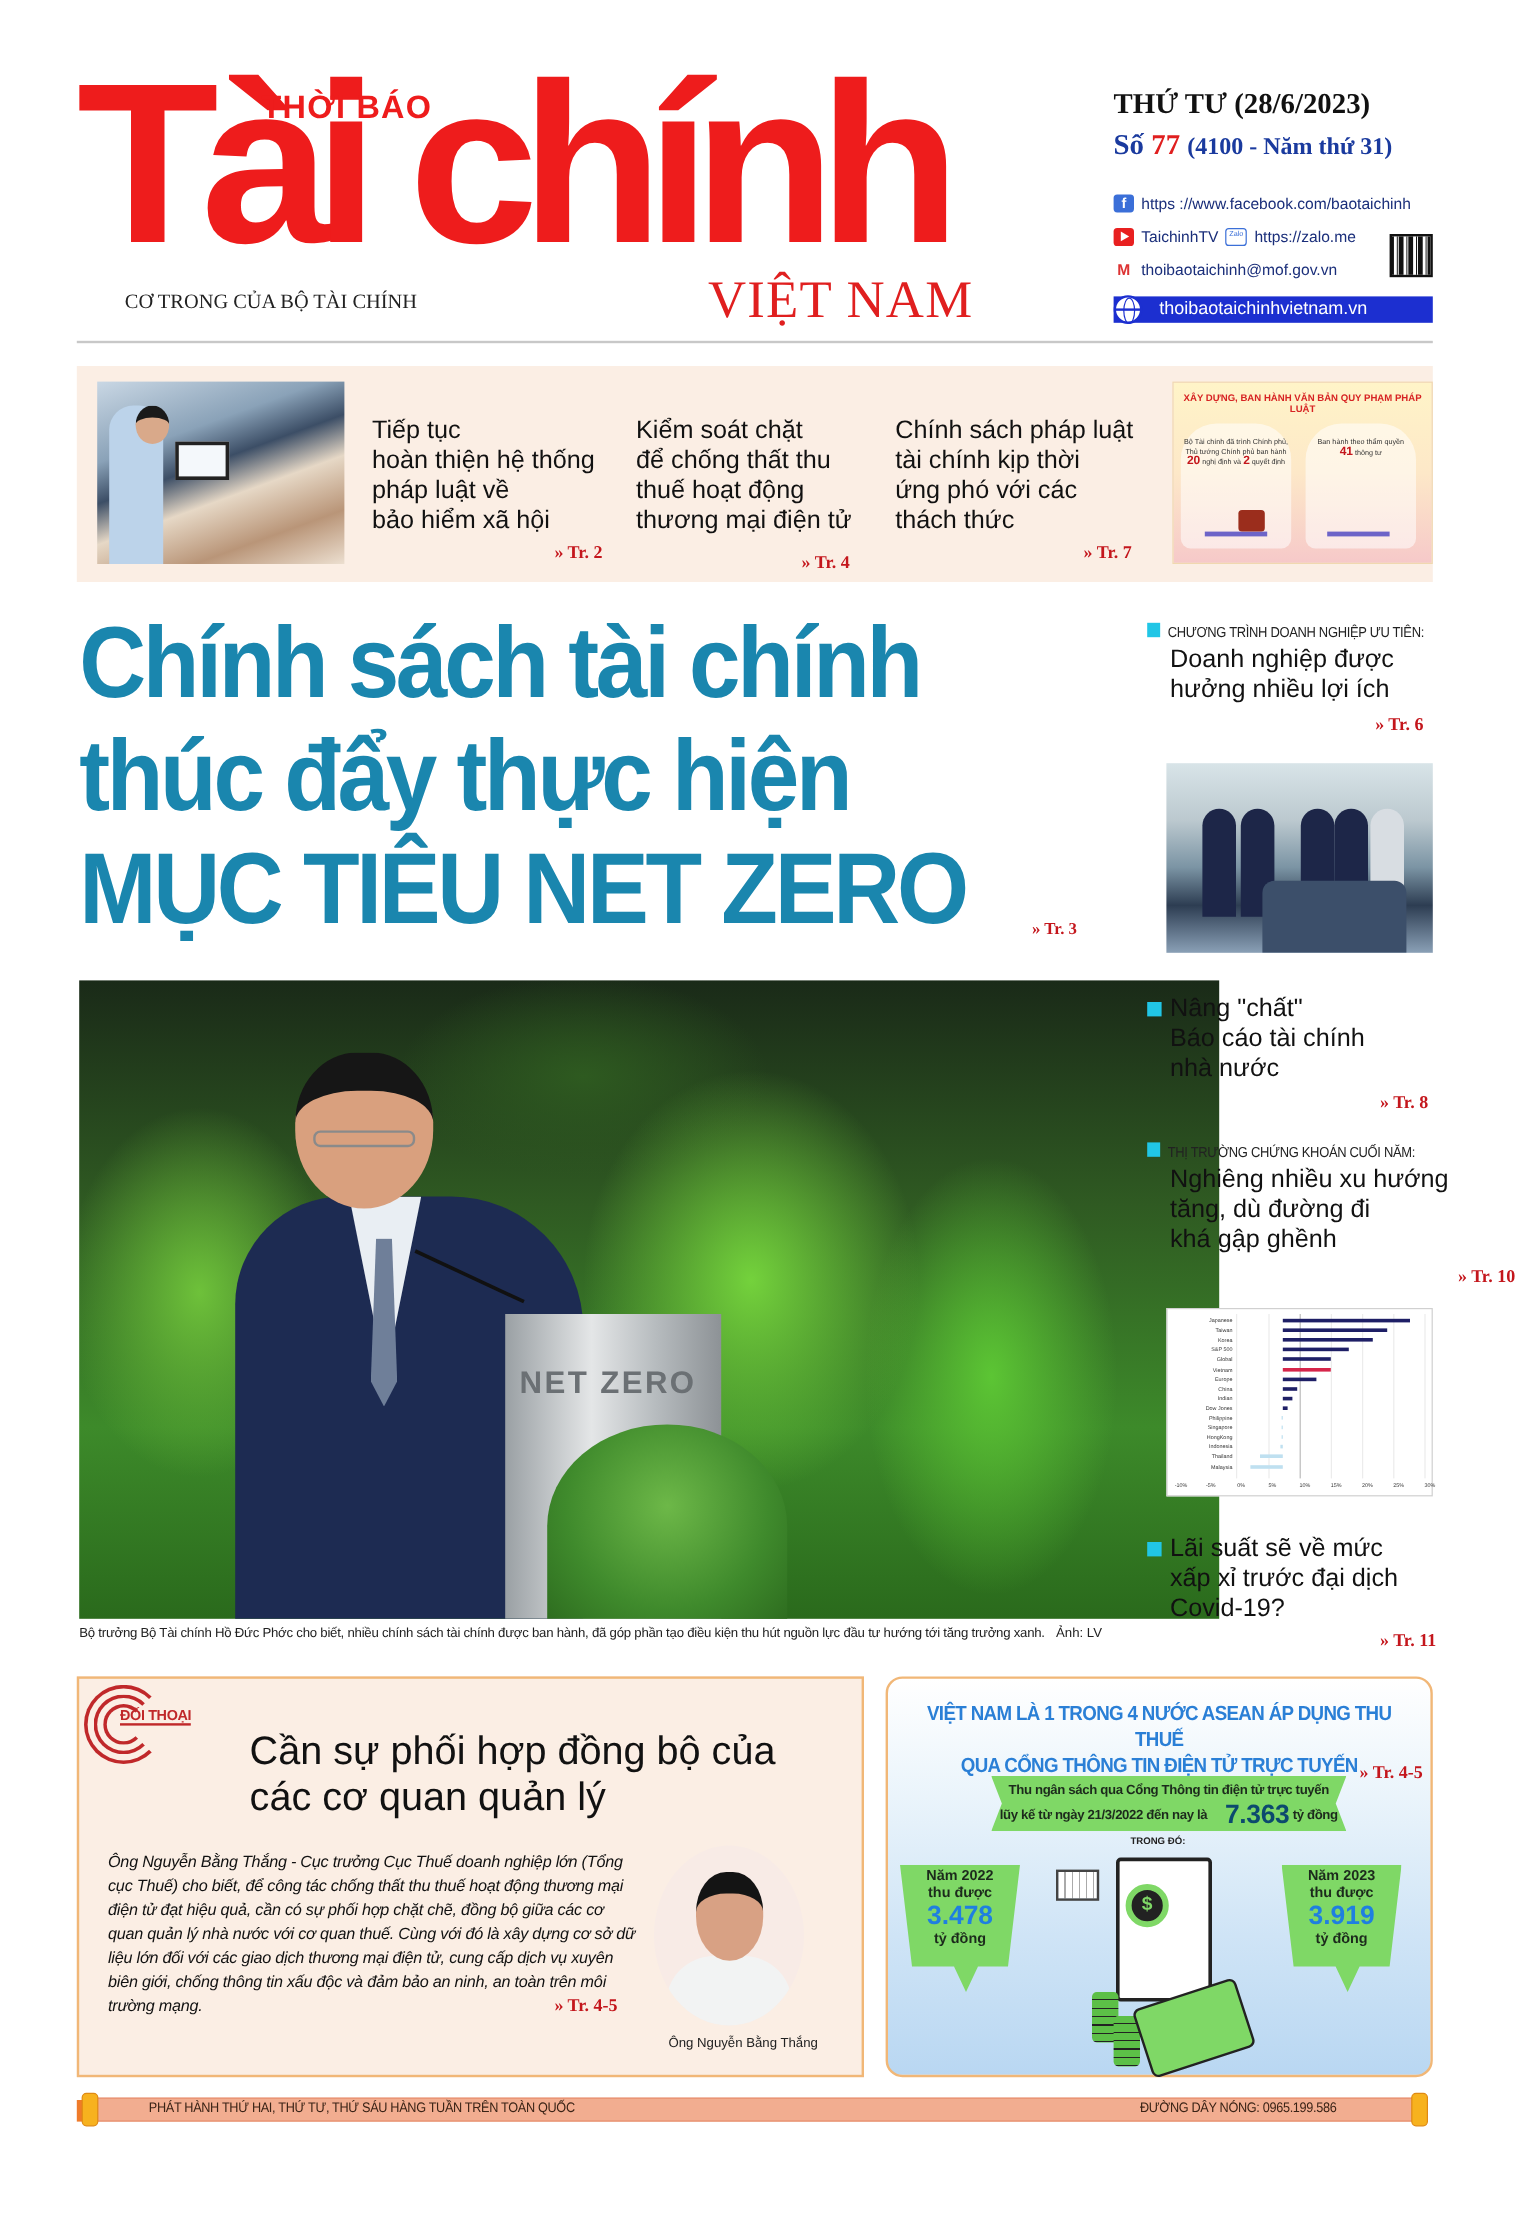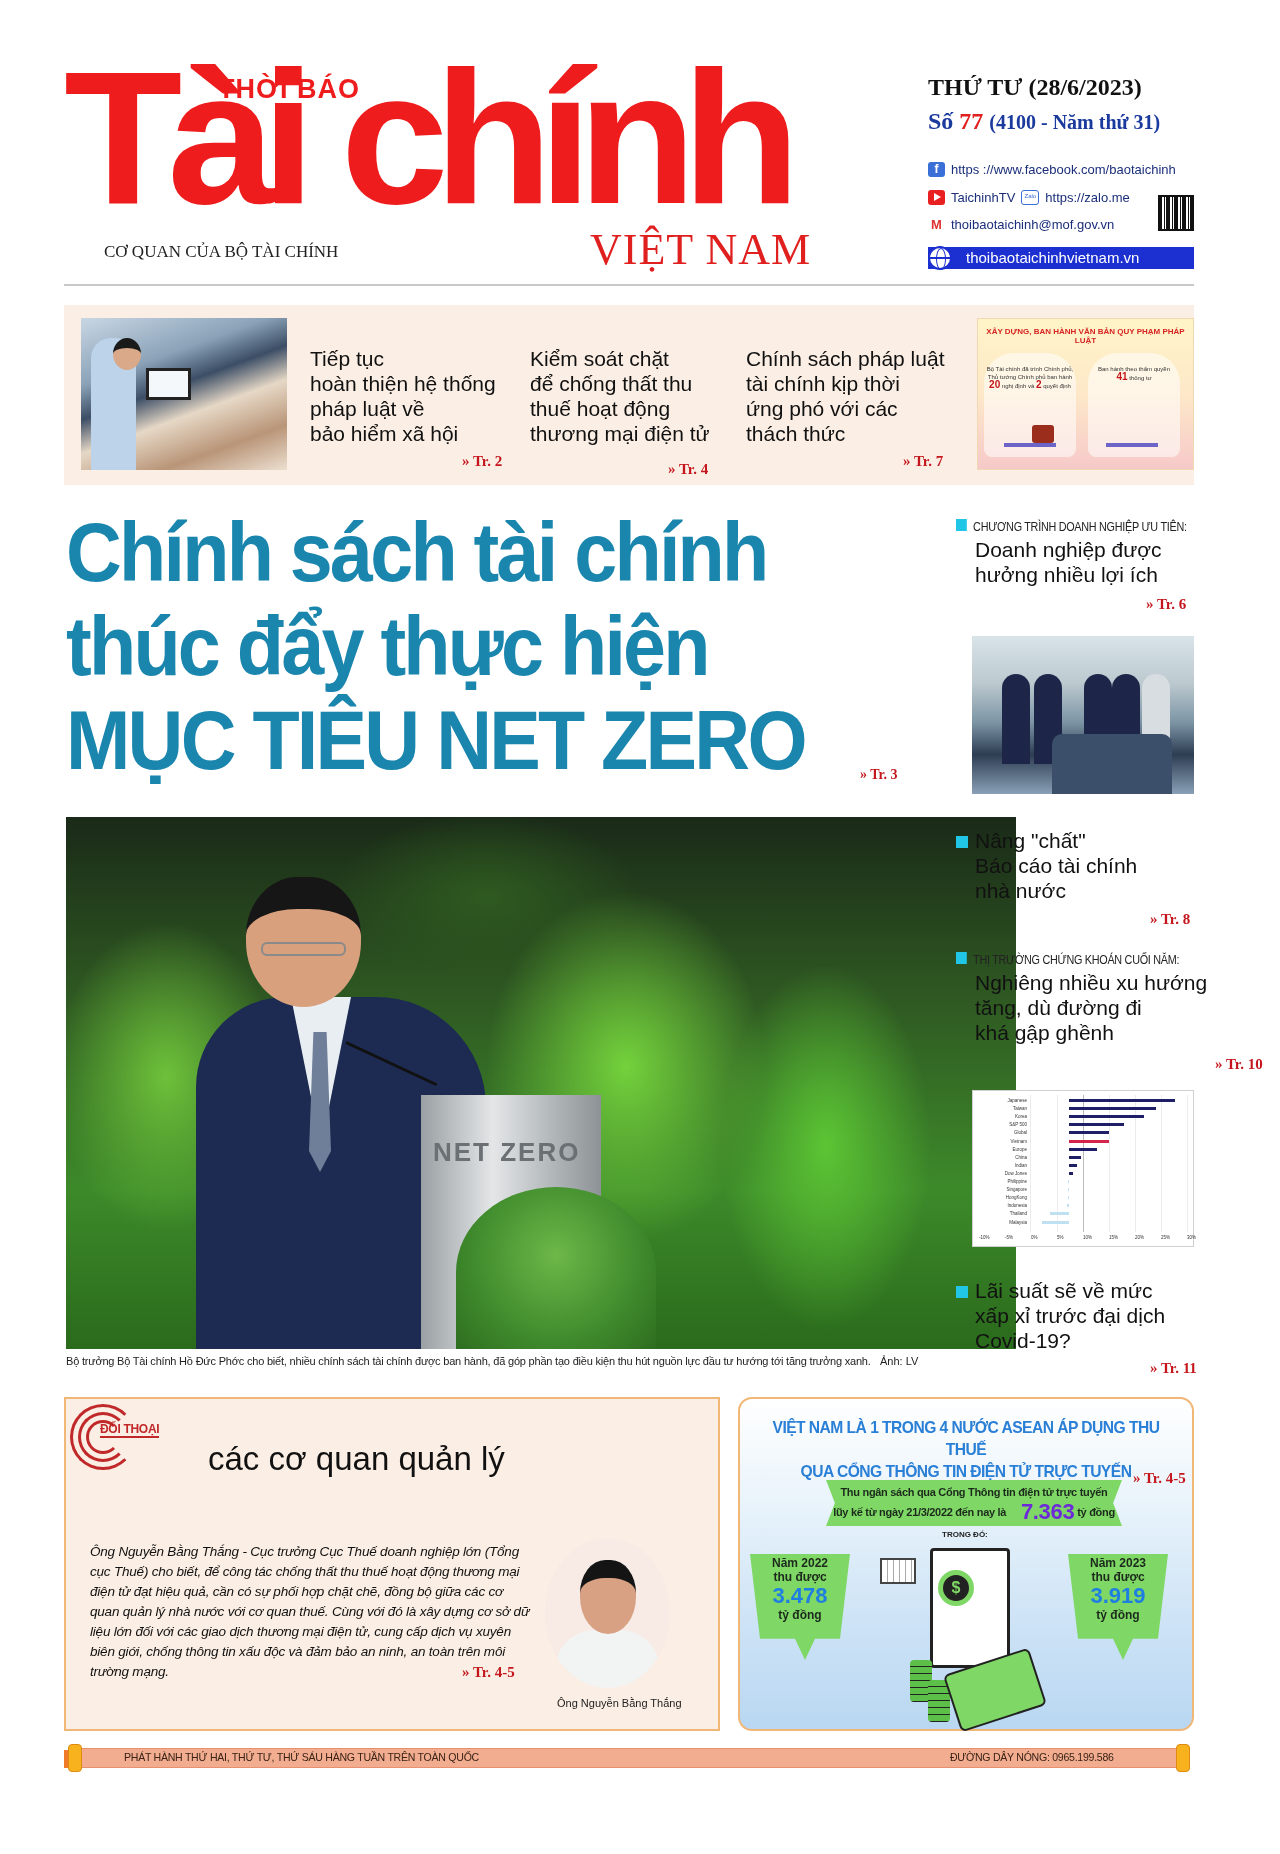--- a/index.html
+++ b/index.html
@@ -107,21 +107,21 @@
   .portrait .shirt { position: absolute; left: 10px; top: 92px; width: 105px; height: 70px; background: #f2f3f3; border-radius: 40px 40px 0 0; }
   .portrait .face { position: absolute; left: 35px; top: 22px; width: 56px; height: 74px; border-radius: 45% 45% 50% 50%; background: #d8a184; border-top: 18px solid #141414; }
   .portrait-cap { left: 557px; top: 1697px; font: 11px "Liberation Sans", sans-serif; color: #222; }
 
   
   .info { left: 738px; top: 1397px; width: 456px; height: 334px; border: 2px solid #f1b777; border-radius: 14px;
     background: linear-gradient(180deg, #ffffff 0%, #eaf4fb 30%, #cfe4f6 65%, #b9d7f2 100%); overflow: hidden; }
   .info-title { left: 748px; top: 1417px; width: 436px; text-align: center; font: 700 17px/22px "Liberation Sans", sans-serif; color: #2a7fd6; letter-spacing: -0.6px; transform: scaleX(0.92); }
   .info-ref { left: 1133px; top: 1470px; font: 700 15px "Liberation Serif", serif; color: #c4161c; }
   .info-banner { left: 826px; top: 1480px; width: 296px; height: 46px; background: #7fd866; clip-path: polygon(0 0, 100% 0, 97% 50%, 100% 100%, 0 100%, 3% 50%); text-align: center; font: 700 11px/14px "Liberation Sans", sans-serif; color: #1c2a1c; padding-top: 5px; letter-spacing: -0.3px; }
-  .info-banner .big { font: 900 22px "Liberation Sans", sans-serif; color: #6d28d9; vertical-align: -3px; margin-left: 12px; }
+  .info-banner .big { font: 900 22px "Liberation Sans", sans-serif; color: #0c4a6e; vertical-align: -3px; margin-left: 12px; }
   .info-trong { left: 942px; top: 1530px; font: 700 8px "Liberation Sans", sans-serif; color: #222; }
   .info-flag { top: 1554px; width: 100px; height: 106px; background: #7fd866; clip-path: polygon(0 0, 100% 0, 90% 80%, 65% 80%, 55% 100%, 45% 80%, 10% 80%); text-align: center; font: 700 12px/14px "Liberation Sans", sans-serif; color: #1c2a1c; padding-top: 2px; }
   .info-flag .big { display: block; font: 900 22px/24px "Liberation Sans", sans-serif; color: #1f7fe0; }
   .info-art { left: 870px; top: 1540px; width: 200px; height: 190px; }
   .info-art .board { position: absolute; left: 60px; top: 8px; width: 80px; height: 120px; background: #fff; border: 3px solid #222; border-radius: 4px; }
   .info-art .coin { position: absolute; left: 68px; top: 30px; width: 36px; height: 36px; border-radius: 50%; background: #222; border: 5px solid #7fd866; color: #7fd866; font: 700 16px/26px "Liberation Sans", sans-serif; text-align: center; }
   .info-art .calc { position: absolute; left: 80px; top: 120px; width: 90px; height: 60px; background: #7fd866; border: 2px solid #222; border-radius: 6px; transform: rotate(-18deg); }
   .info-art .stack { position: absolute; width: 22px; height: 42px; background: repeating-linear-gradient(180deg, #5cbf47 0 6px, #222 6px 7px); border-radius: 4px; }
   .info-art .cal { position: absolute; left: 10px; top: 18px; width: 36px; height: 26px; border: 2px solid #444; background: repeating-linear-gradient(90deg, #fff 0 5px, #aaa 5px 6px); }
 
@@ -129,21 +129,21 @@
   .ribbon { left: 74px; top: 1748px; width: 1110px; height: 20px; background: #f2ad90; border-top: 1px solid #e79070; border-bottom: 1px solid #e79070; }
   .ribbon-end { top: 1744px; width: 14px; height: 28px; background: #f7b21e; border: 1px solid #e08a12; border-radius: 4px; }
   .ribbon-left-tab { left: 64px; top: 1750px; width: 14px; height: 18px; background: #ef7b2a; }
   .ribbon-text { top: 1751px; font: 11.5px "Liberation Sans", sans-serif; color: #3a2316; letter-spacing: -0.3px; transform: scaleX(0.92); transform-origin: left; white-space: nowrap; }
 </style>
 </head>
 <body>
 
 <div class="abs mast-title">Tài chính</div>
 <div class="abs mast-kicker">THỜI BÁO</div>
-<div class="abs mast-sub">CƠ QUAN CỦA BỘ TÀI CHÍNH</div>
+<div class="abs mast-sub">CƠ TRONG CỦA BỘ TÀI CHÍNH</div>
 <div class="abs mast-country">VIỆT NAM</div>
 
 <div class="abs date-line">THỨ TƯ (28/6/2023)</div>
 <div class="abs issue-line">
   <span>Số</span>
   <span class="num">77</span>
   <span class="small">(4100 - Năm thứ 31)</span>
 </div>
 
 <div class="abs contact" style="top:162px">
@@ -338,20 +338,21 @@
 <div class="abs side-ref" style="left:1150px; top:1360px">» Tr. 11</div>
 
 <div class="abs dlg"></div>
 <div class="abs dlg-logo">
   <div class="ring" style="left:0; top:0; width:66px; height:66px"></div>
   <div class="ring" style="left:8px; top:8px; width:50px; height:50px"></div>
   <div class="ring" style="left:16px; top:16px; width:34px; height:34px"></div>
 </div>
 <div class="abs dlg-label">ĐỐI THOẠI</div>
 <div class="abs dlg-hl">
+  <div>Cần sự phối hợp đồng bộ của</div>
   <div>các cơ quan quản lý</div>
 </div>
 <div class="abs dlg-body">Ông Nguyễn Bằng Thắng - Cục trưởng Cục Thuế doanh nghiệp lớn (Tổng cục Thuế) cho biết, để công tác chống thất thu thuế hoạt động thương mại điện tử đạt hiệu quả, cần có sự phối hợp chặt chẽ, đồng bộ giữa các cơ quan quản lý nhà nước với cơ quan thuế. Cùng với đó là xây dựng cơ sở dữ liệu lớn đối với các giao dịch thương mại điện tử, cung cấp dịch vụ xuyên biên giới, chống thông tin xấu độc và đảm bảo an ninh, an toàn trên môi trường mạng.</div>
 <div class="abs dlg-ref">» Tr. 4-5</div>
 <div class="abs portrait">
   <div class="shirt"></div>
   <div class="face"></div>
 </div>
 <div class="abs portrait-cap">Ông Nguyễn Bằng Thắng</div>
 

